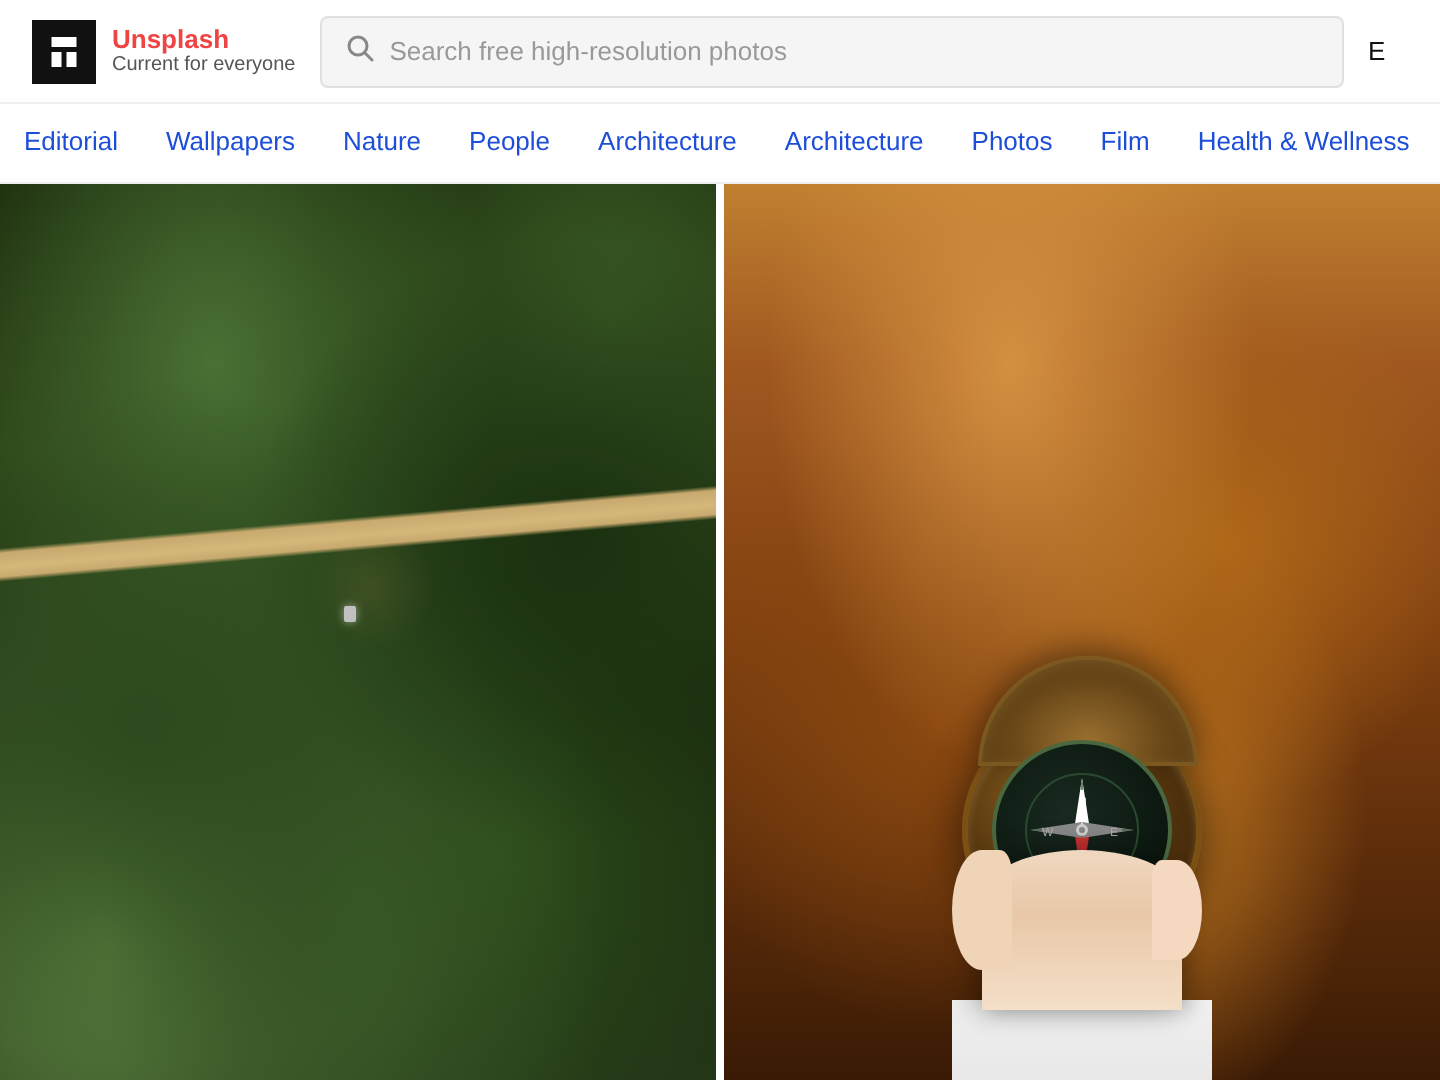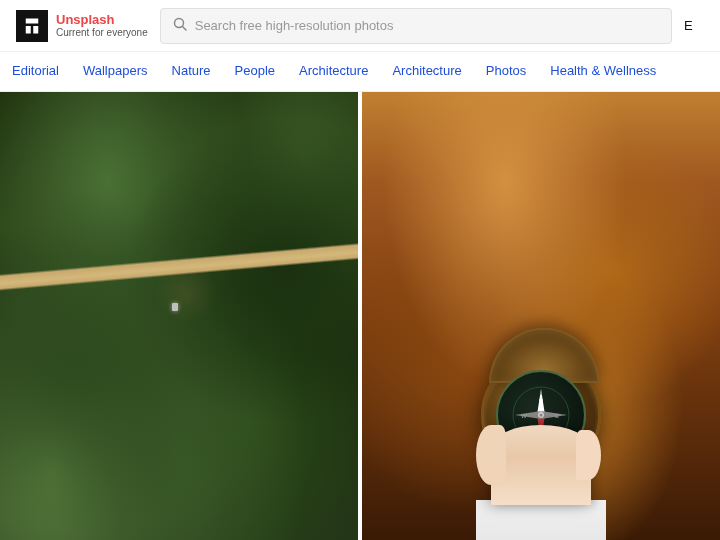--- a/index.html
+++ b/index.html
@@ -314,20 +314,21 @@
 
 <nav class="nav">
 
 <div class="nav-item">Editorial</div>
     <div class="nav-item">Wallpapers</div>
     <div class="nav-item">Nature</div>
     <div class="nav-item">People</div>
     <div class="nav-item">Architecture</div>
     <div class="nav-item">Architecture</div>
     <div class="nav-item">Photos</div>
+    <div class="nav-item">Film</div>
     <div class="nav-item">Health &amp; Wellness</div>
   </nav>
 
 <div class="photo-grid">
   <div class="photo-col">
     <div class="photo-1"></div>
   </div>
   <div class="photo-col">
     <div class="photo-2">
       <div class="photo-2-bg"></div>

